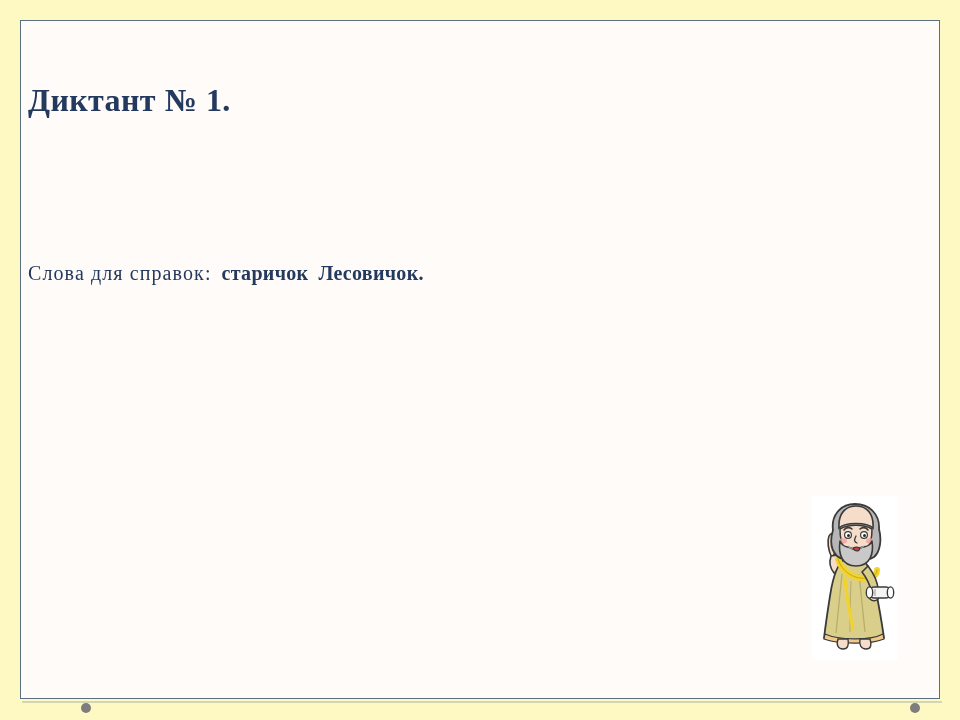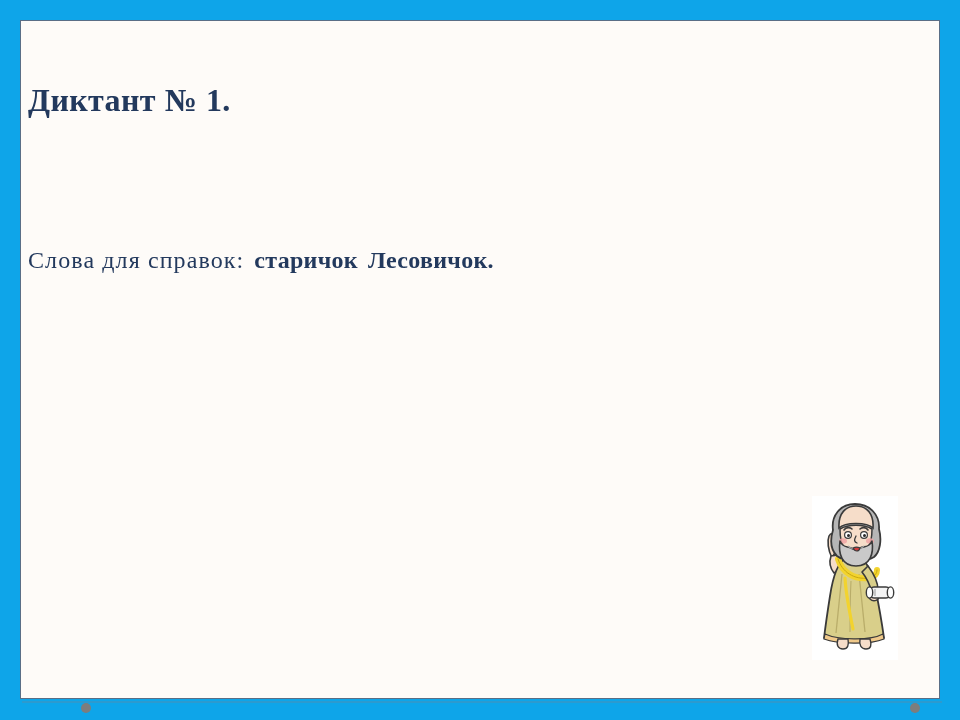--- a/index.html
+++ b/index.html
@@ -12,21 +12,21 @@
     height: 720px;
     overflow: hidden;
     background: #fdfaf7;
     font-family: "Liberation Serif", "DejaVu Serif", serif;
   }
 
   .slide {
     position: relative;
     width: 960px;
     height: 720px;
-    background: #0ea5e9;
+    background: #fef9c3;
   }
 
   
   .slide-frame {
     position: absolute;
     left: 20px;
     top: 20px;
     width: 920px;
     height: 679px;
     border: 1.5px solid #5a6e86;
@@ -65,22 +65,22 @@
   }
 
   .title-line .gap {
     display: inline-block;
     width: 9px;
   }
 
   .body-line {
     position: absolute;
     left: 6px;
-    top: 225px;
-    font-size: 24px;
+    top: 240px;
+    font-size: 20px;
     color: #23395d;
     white-space: nowrap;
   }
 
   .body-line .reg {
     font-weight: normal;
     letter-spacing: 1.1px;
   }
 
   .body-line .bold {

